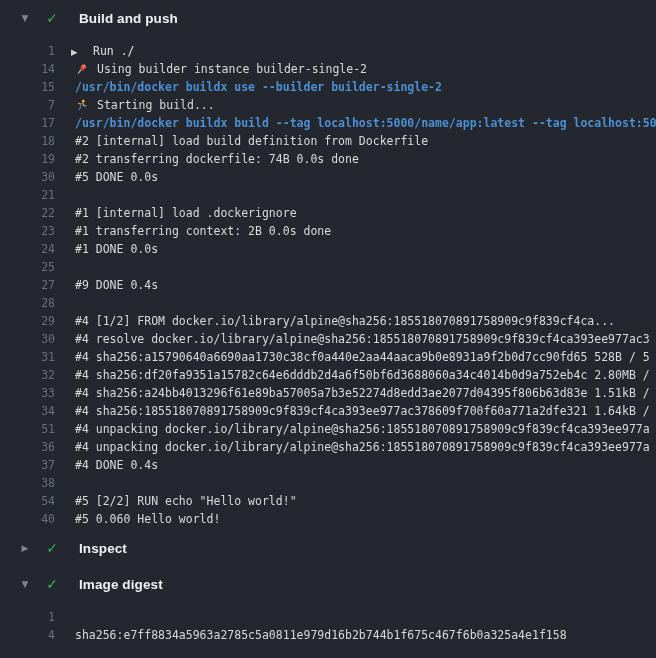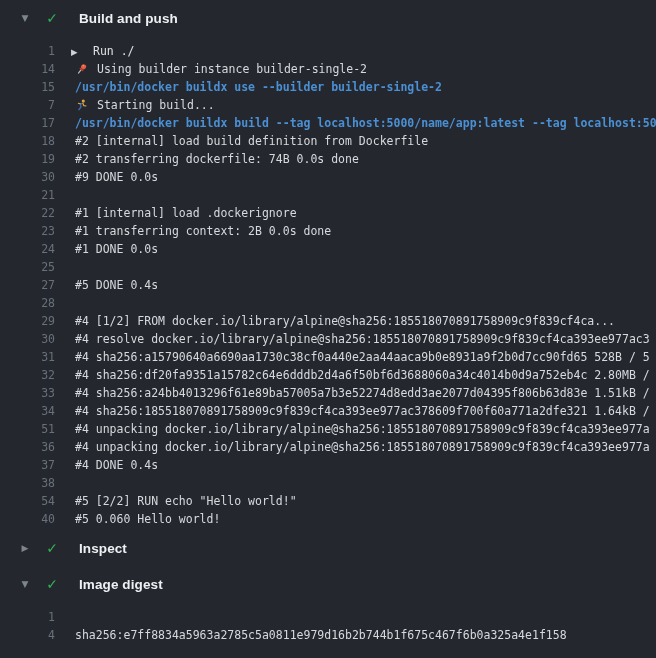--- a/index.html
+++ b/index.html
@@ -144,21 +144,21 @@
     <span class="content">#2 [internal] load build definition from Dockerfile</span>
   </div>
 
   <div class="line">
     <span class="num">19</span>
     <span class="content">#2 transferring dockerfile: 74B 0.0s done</span>
   </div>
 
   <div class="line">
     <span class="num">30</span>
-    <span class="content">#9 DONE 0.0s</span>
+    <span class="content">#5 DONE 0.0s</span>
   </div>
 
   <div class="line">
     <span class="num">21</span>
     <span class="content"></span>
   </div>
 
   <div class="line">
     <span class="num">22</span>
     <span class="content">#1 [internal] load .dockerignore</span>
@@ -175,21 +175,21 @@
   </div>
 
   <div class="line">
     <span class="num">25</span>
     <span class="content"></span>
   </div>
 
 
   <div class="line">
     <span class="num">27</span>
-    <span class="content">#5 DONE 0.4s</span>
+    <span class="content">#9 DONE 0.4s</span>
   </div>
 
   <div class="line">
     <span class="num">28</span>
     <span class="content"></span>
   </div>
 
   <div class="line">
     <span class="num">29</span>
     <span class="content">#4 [1/2] FROM docker.io/library/alpine@sha256:185518070891758909c9f839cf4ca...</span>

